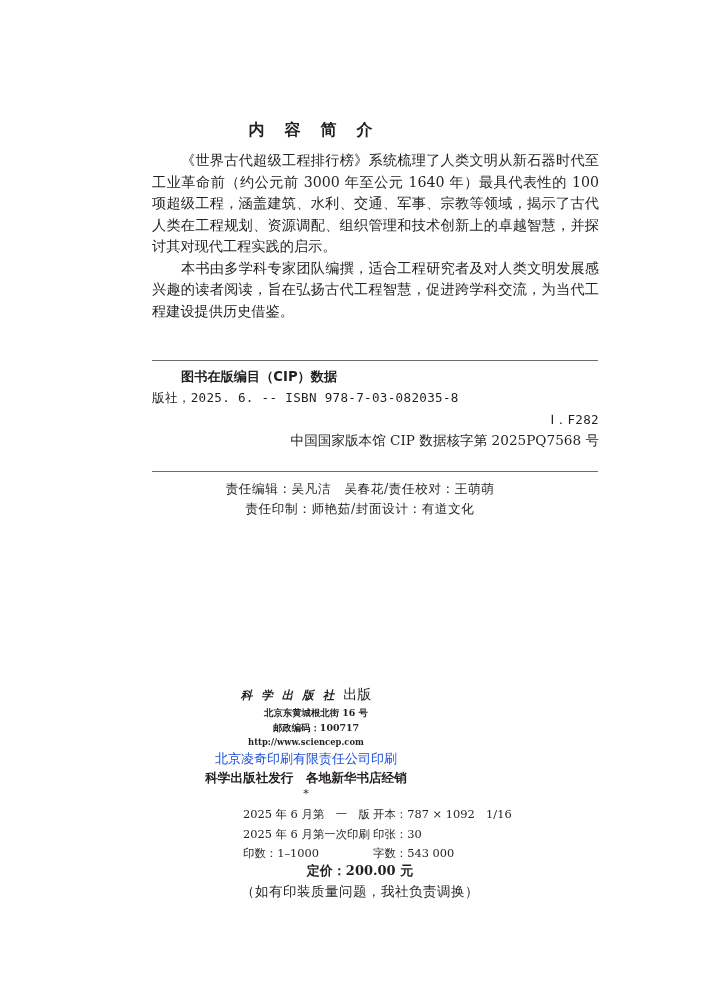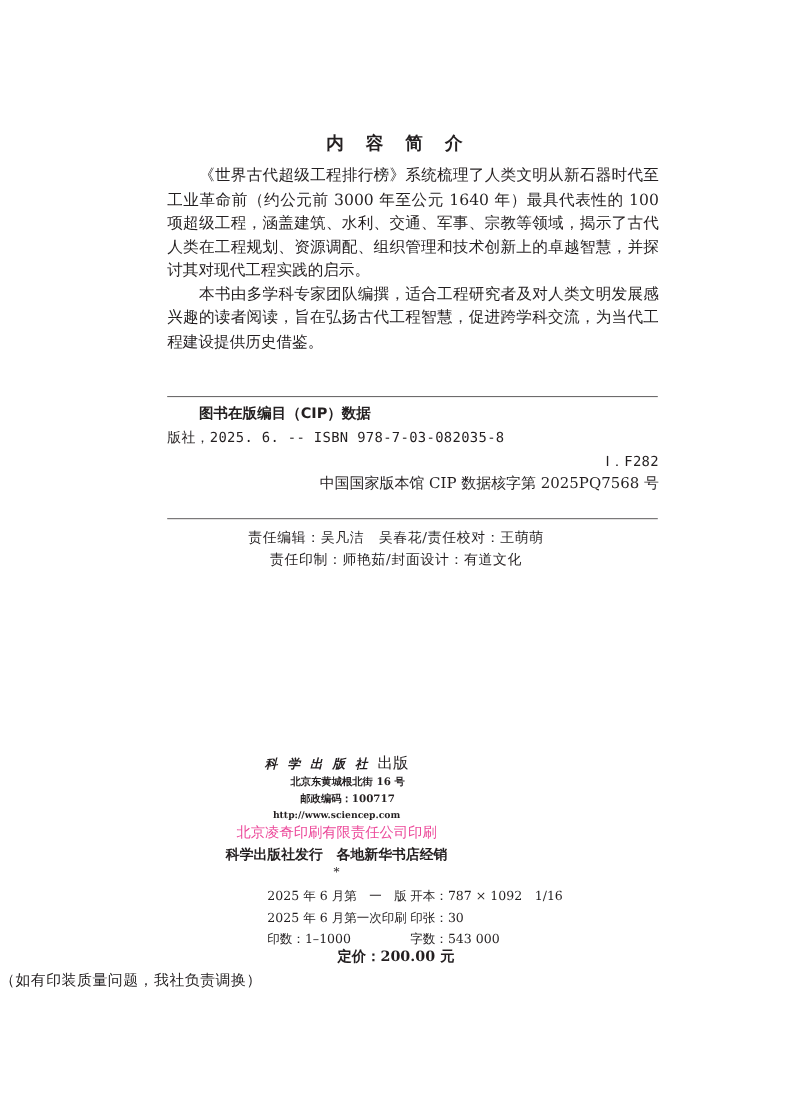--- a/index.html
+++ b/index.html
@@ -20,21 +20,20 @@
     
     .title {
       left: 0; width: 621px; top: 120px;
       text-align: center;
       font-family: "DejaVu Sans", "Liberation Sans", sans-serif;
       font-weight: bold;
       font-size: 16px;
       letter-spacing: 20px;
       padding-left: 20px;
       box-sizing: border-box;
-      margin-left: 48px;
     }
 
     
     .intro {
       left: 152px; width: 447px; top: 150px;
       font-size: 14.2px;
       line-height: 21.5px;
       text-align: justify;
       text-align-last: left;
     }
@@ -103,21 +102,21 @@
       padding-left: 20px;
     }
     .pub-url {
       font-size: 8.4px;
       line-height: 15px;
       font-weight: bold;
     }
     .printer {
       font-size: 13px;
       line-height: 18px;
-      color: #ec4899;
+      color: #1d4ed8;
       font-family: "DejaVu Sans", "Liberation Sans", sans-serif;
       font-weight: 300;
     }
     .distributor {
       font-size: 12.6px;
       line-height: 19px;
       font-weight: bold;
     }
     .star {
       font-size: 11px;
@@ -136,21 +135,21 @@
 
     .price {
       left: 0; width: 720px; top: 862px;
       text-align: center;
       font-weight: bold;
       font-size: 13px;
       line-height: 18px;
     }
     .notice {
       left: 0; width: 720px; top: 881px;
-      text-align: left;
+      text-align: center;
       font-size: 13.5px;
       line-height: 20px;
       letter-spacing: 0.5px;
     }
   </style>
 </head>
 <body>
 
 <div class="abs title">内容简介</div>
 

